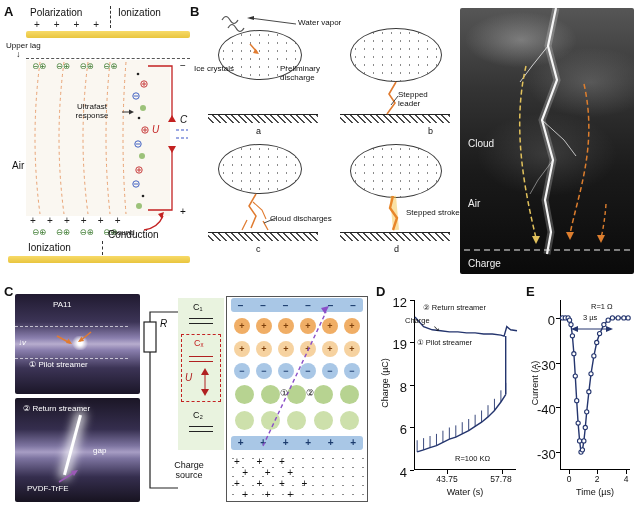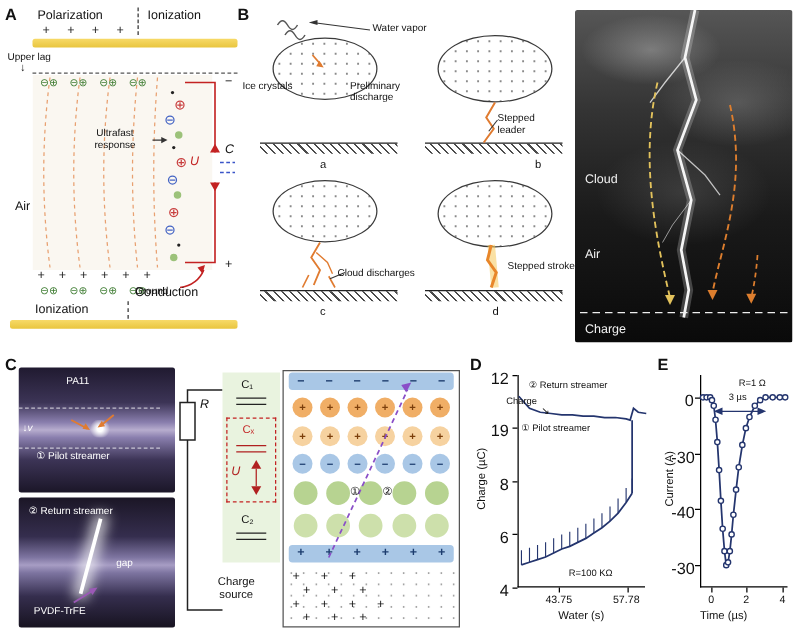--- a/index.html
+++ b/index.html
@@ -356,21 +356,21 @@
     <i class="tickV" style="left:32px;top:34px"></i>
     <i class="tickV" style="left:32px;top:79px"></i>
     <i class="tickV" style="left:32px;top:123px"></i>
     <i class="tickV" style="left:32px;top:168px"></i>
     <i class="tickH" style="left:45px;top:186px"></i>
     <i class="tickH" style="left:73px;top:186px"></i>
     <i class="tickH" style="left:102px;top:186px"></i>
     <span class="xtick" style="left:30px;top:190px;width:30px">0</span>
     <span class="xtick" style="left:58px;top:190px;width:30px">2</span>
     <span class="xtick" style="left:87px;top:190px;width:30px">4</span>
-    <div class="ps l9" style="left:36px;top:203px;width:70px;text-align:left">Time (µs)</div>
+    <div class="ps l9" style="left:36px;top:203px;width:70px;text-align:center">Time (µs)</div>
 
     <div class="plot" style="left:36px;top:16px;width:70px;height:170px">
       <svg width="70" height="170" viewBox="0 0 70 170" style="position:absolute;left:0;top:0;overflow:visible">
           <polyline points="1.4,17.9 4.3,17.9 7.1,17.9 8.6,20.1 10.0,24.6 11.4,35.8 12.9,53.7 14.3,76.1 15.7,100.7 17.1,123.0 18.6,140.9 20.0,152.1 21.4,149.9 22.9,140.9 24.3,127.5 25.7,111.8 27.9,91.7 30.0,73.8 32.9,55.9 35.7,42.5 38.6,33.6 42.9,24.6 47.1,20.1 51.4,17.9 57.1,17.9 62.9,17.9 67.1,17.9" fill="none" stroke="#24356e" stroke-width="1.4"></polyline>
           <circle cx="1.4285714285714284" cy="17.89473684210526" r="2.1" fill="#fff" stroke="#24356e" stroke-width="1.1"></circle>
           <circle cx="4.2857142857142865" cy="17.89473684210526" r="2.1" fill="#fff" stroke="#24356e" stroke-width="1.1"></circle>
           <circle cx="7.142857142857144" cy="17.89473684210526" r="2.1" fill="#fff" stroke="#24356e" stroke-width="1.1"></circle>
           <circle cx="8.571428571428573" cy="20.13157894736844" r="2.1" fill="#fff" stroke="#24356e" stroke-width="1.1"></circle>
           <circle cx="10.000000000000002" cy="24.60526315789474" r="2.1" fill="#fff" stroke="#24356e" stroke-width="1.1"></circle>
           <circle cx="11.428571428571429" cy="35.78947368421052" r="2.1" fill="#fff" stroke="#24356e" stroke-width="1.1"></circle>

